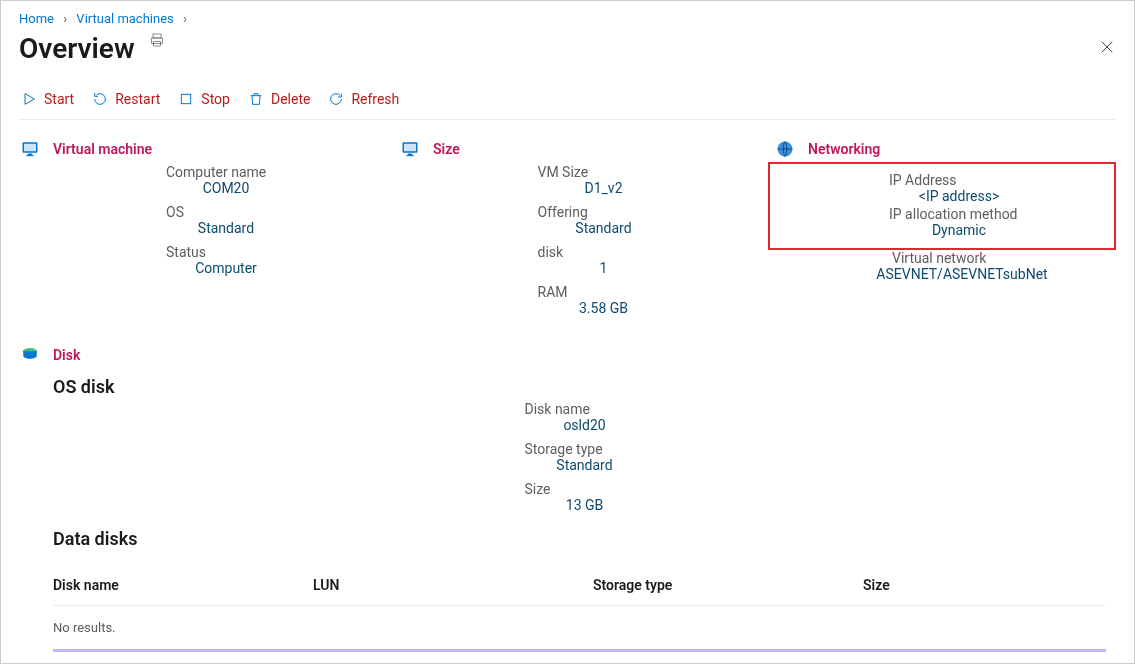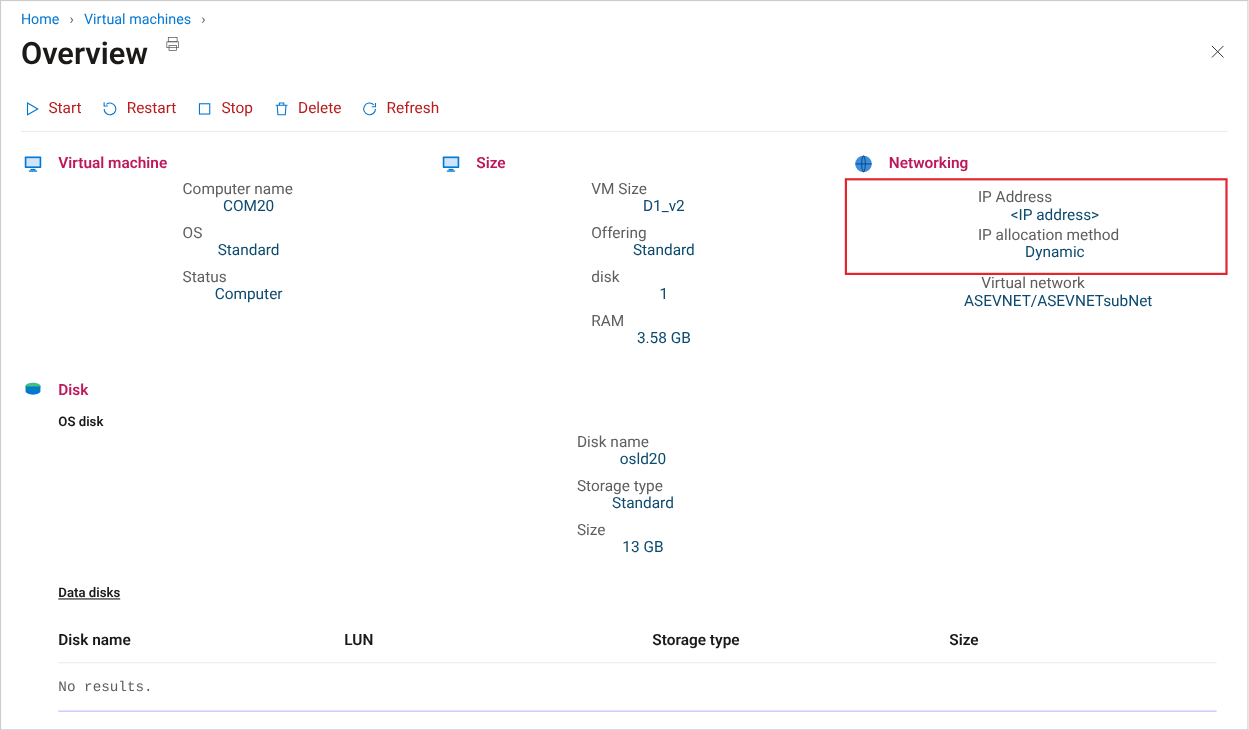--- a/index.html
+++ b/index.html
@@ -35,34 +35,34 @@
   .colA { width: 380px; }
   .colB { width: 375px; }
   .colC { flex: 1; }
   .section-title { display: flex; align-items: center; gap: 14px; font-weight:600; font-size:14px; color:#be185d; margin-bottom: 6px; padding-left: 2px;}
   .kv { display:flex; align-items:center; height:40px; padding-left: 34px; font-size:14px;flex-direction:column; }
   .kv .k { width: 120px; color:#605e5c; }
   .kv .v { color:#0c4a6e; }
   .kv.tight .k { width: 132px; }
   .kv.net .k { width: 140px; }
   .disk-section { margin-top: 22px; }
-  .disk-sub { font-weight:600; font-size:12px; padding-left: 34px; margin-top: 12px; margin-bottom: 4px; color:#1b1a19;}
+  .disk-sub { font-weight:600; font-size:18px; padding-left: 34px; margin-top: 12px; margin-bottom: 4px; color:#1b1a19;}
   .callout {
     border: 2.5px solid #e3262d;
     padding: 8px 2px 8px 8px;
     margin-left: -6px;
     margin-top: -2px;
   }
   .callout .kv { height:34px; padding-left: 28px; }
   .table-wrap { margin-top: 18px; padding-left: 34px; padding-right: 10px; }
   .tbl-head {
     display:flex; font-weight:600; color:#1b1a19; font-size:14px;
     border-bottom:1px solid #edebe9; padding: 10px 0 12px 0;
   }
-  .tbl-row { display:flex; padding: 14px 0; color:#605e5c; border-bottom:1px solid #c4b5fd;font-family:Liberation Mono, monospace;}
+  .tbl-row { display:flex; padding: 14px 0; color:#605e5c; border-bottom:3px solid #c4b5fd;}
   .c-name { width: 260px; }
   .c-lun  { width: 280px; }
   .c-st   { width: 270px; }
   .c-size { width: 150px; }
   .ico-vm { width:18px; height:18px; }
   .ico-disk { width:18px; height:18px; }
   .ico-net { width:18px; height:18px; }
 </style>
 </head>
 <body>
@@ -226,21 +226,21 @@
           <div class="v">osld20</div>
         </div>
       <div class="kv">
           <div class="k">Storage type</div>
           <div class="v">Standard</div>
         </div>
       <div class="kv">
           <div class="k">Size</div>
           <div class="v">13 GB</div>
         </div>
-      <div class="disk-sub" style="margin-top:18px;text-decoration:underline;">Data disks</div>
+      <div class="disk-sub" style="margin-top:7px;">Data disks</div>
 
       <div class="table-wrap">
         <div class="tbl-head">
           <div class="c-name">Disk name</div>
           <div class="c-lun">LUN</div>
           <div class="c-st">Storage type</div>
           <div class="c-size">Size</div>
         </div>
         <div class="tbl-row">
           <div>No results.</div>

